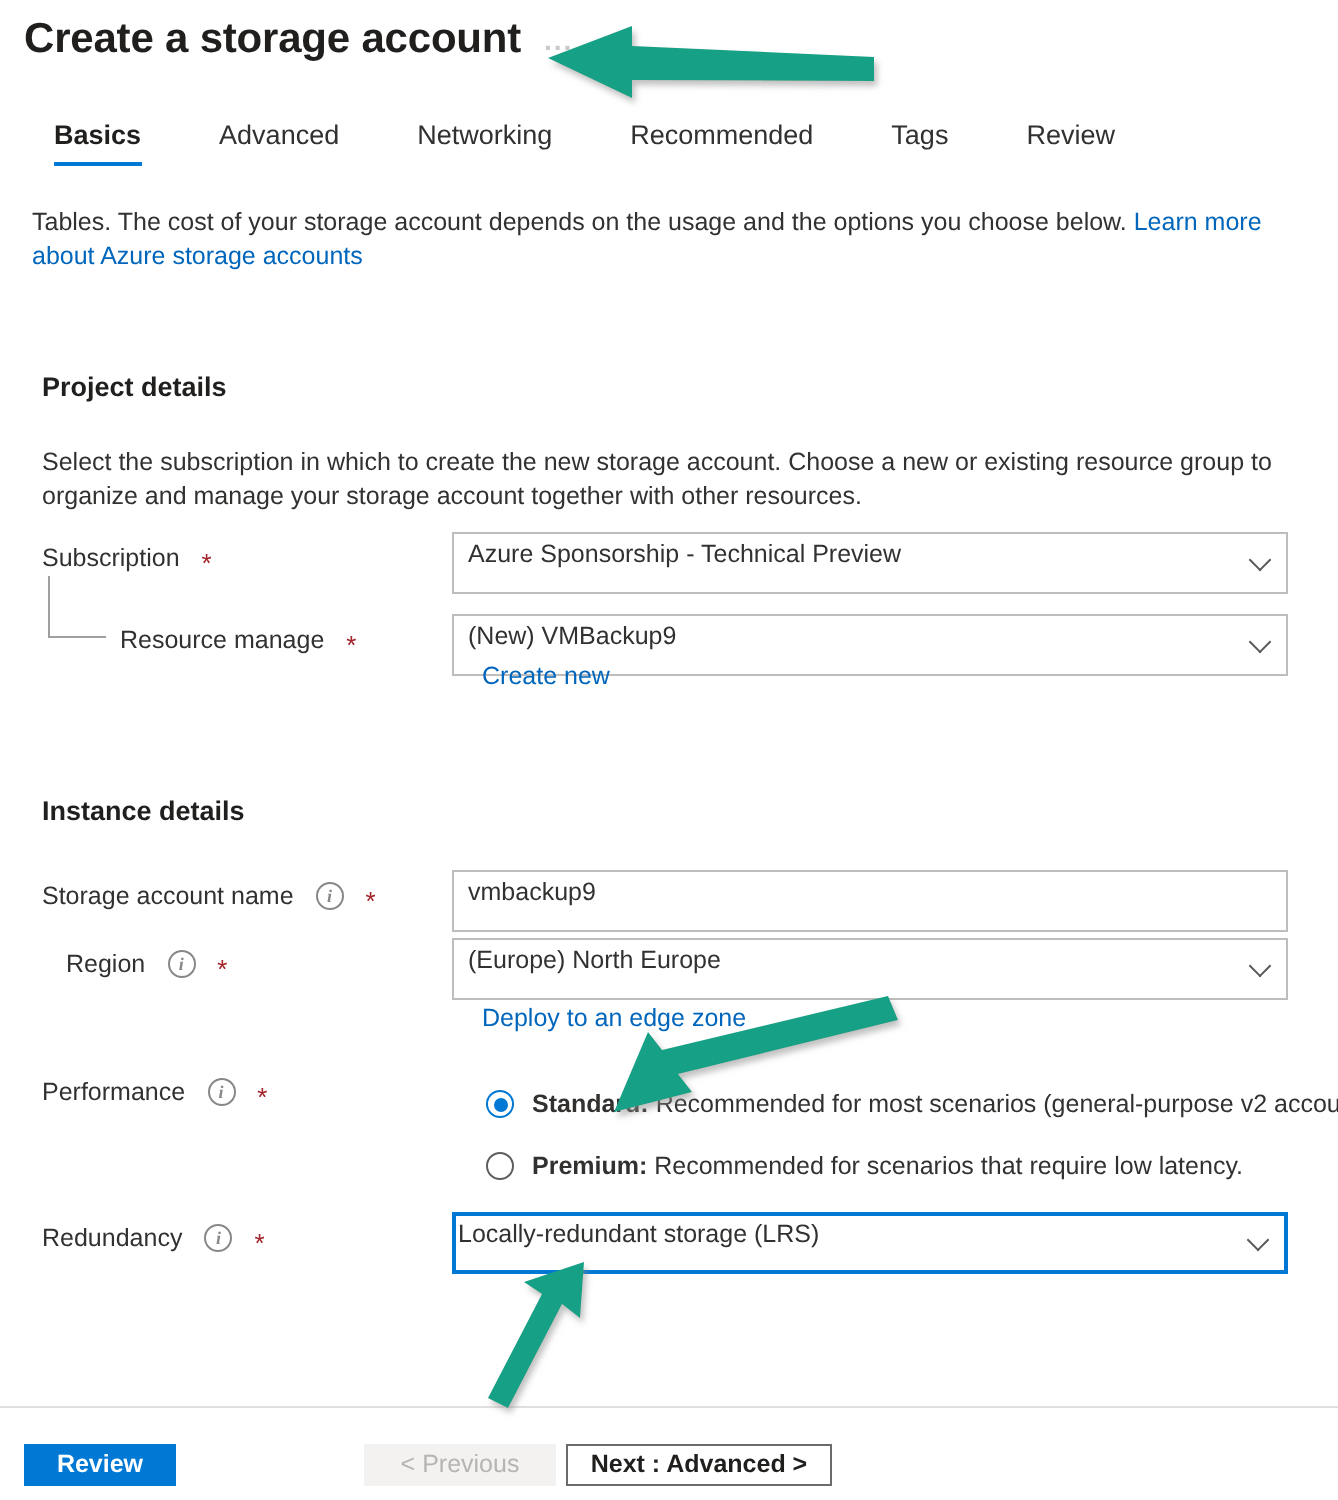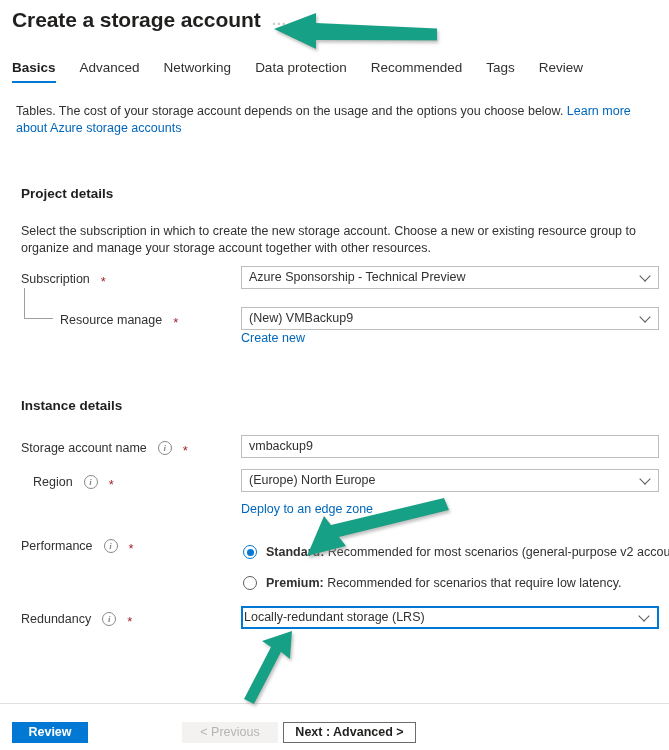--- a/index.html
+++ b/index.html
@@ -49,20 +49,21 @@
     align-items: flex-start;
   }
   .tab {
     position: relative;
     font-size: 13.5px;
     color: #323130;
     padding: 0 0 8px 0;
     margin-right: 24px;
     white-space: nowrap;
     cursor: pointer;
+    margin-left: 15px;
   }
   .tab.active {
     font-weight: 600;
     color: #201f1e;
   }
   .tab.active::after {
     content: "";
     position: absolute;
     left: 0;
     right: 0;
@@ -138,23 +139,23 @@
     font-family: "Liberation Serif", serif;
     font-style: italic;
     font-weight: 700;
     cursor: pointer;
     flex: 0 0 auto;
   }
 
   
   .control {
     position: absolute;
-    left: 241px;
+    left: 226px;
     width: 418px;
-    height: 23px;
+    height: 31px;
     box-sizing: border-box;
     border: 1px solid #bdbdbd;
     background: #ffffff;
     font-size: 12.5px;
     color: #323130;
     line-height: 21px;
     padding: 0 26px 0 7px;
     white-space: nowrap;
     overflow: hidden;
     cursor: pointer;
@@ -308,21 +309,20 @@
 
 <div id="page">
 
   <div class="page-title">Create a storage account</div>
   <div class="title-ellipsis">...</div>
 
   <div class="tabs">
     <div class="tab active">Basics</div>
     <div class="tab">Advanced</div>
     <div class="tab">Networking</div>
-    <div class="tab">Data protection</div>
     <div class="tab">Recommended</div>
     <div class="tab">Tags</div>
     <div class="tab">Review</div>
   </div>
 
   <div class="intro"><span>Tables. The cost of your storage account depends on the usage and the options you choose below. </span><span class="link">Learn more about Azure storage accounts</span></div>
 
   <div class="section-title" id="sec-project">Project details</div>
   <div class="section-desc">Select the subscription in which to create the new storage account. Choose a new or existing resource group to organize and manage your storage account together with other resources.</div>
 

